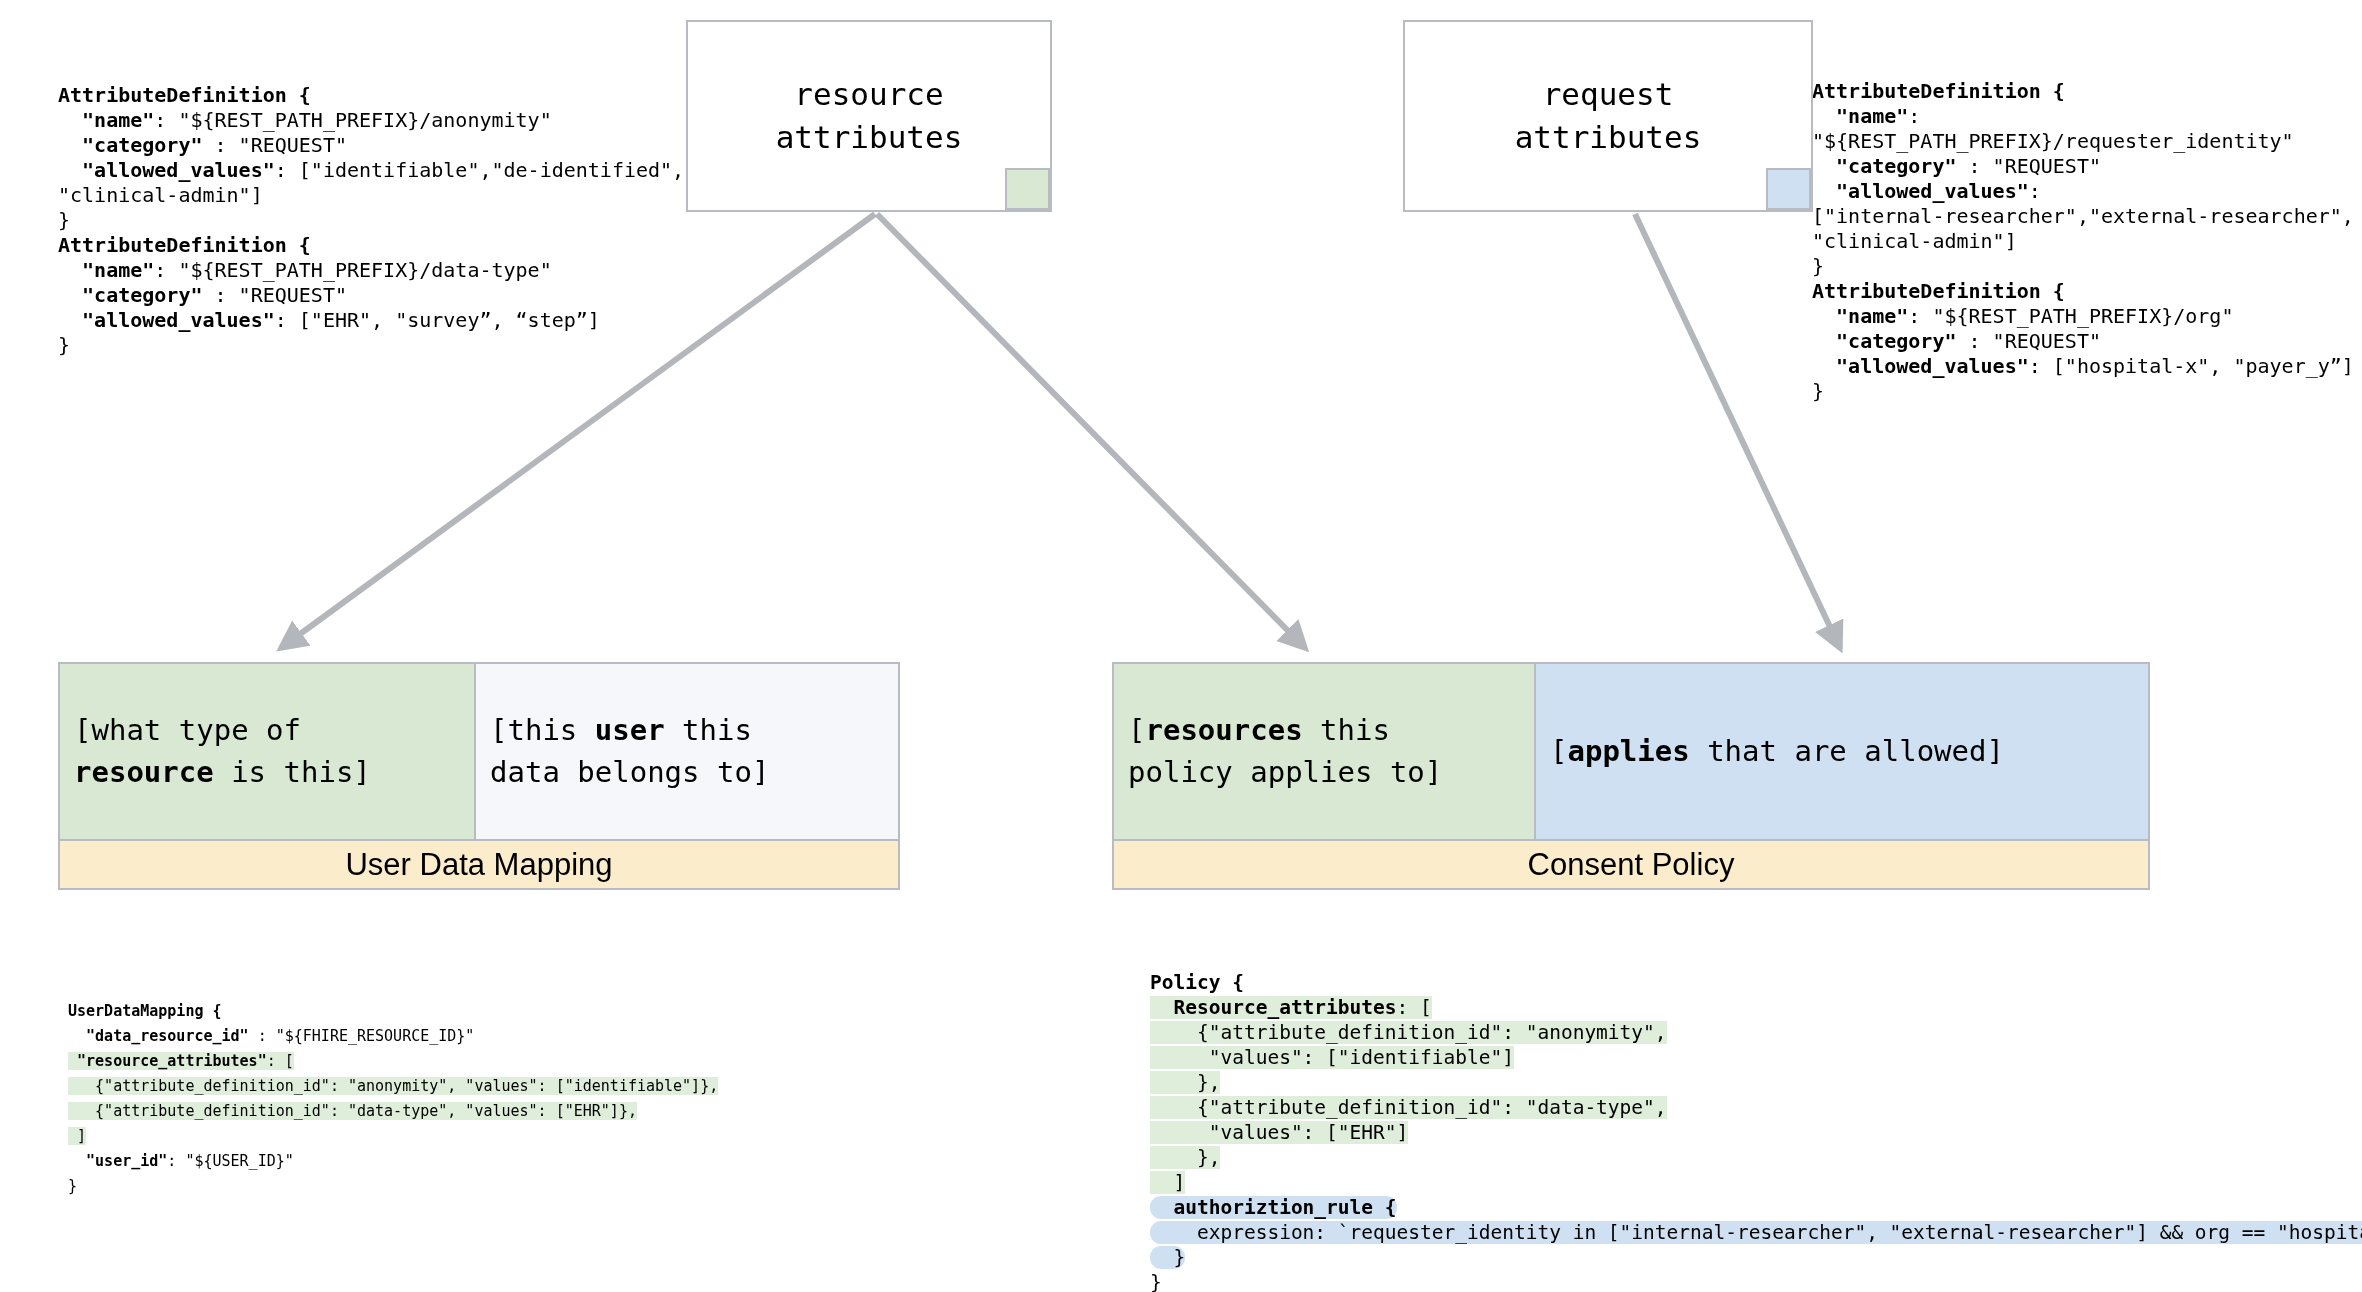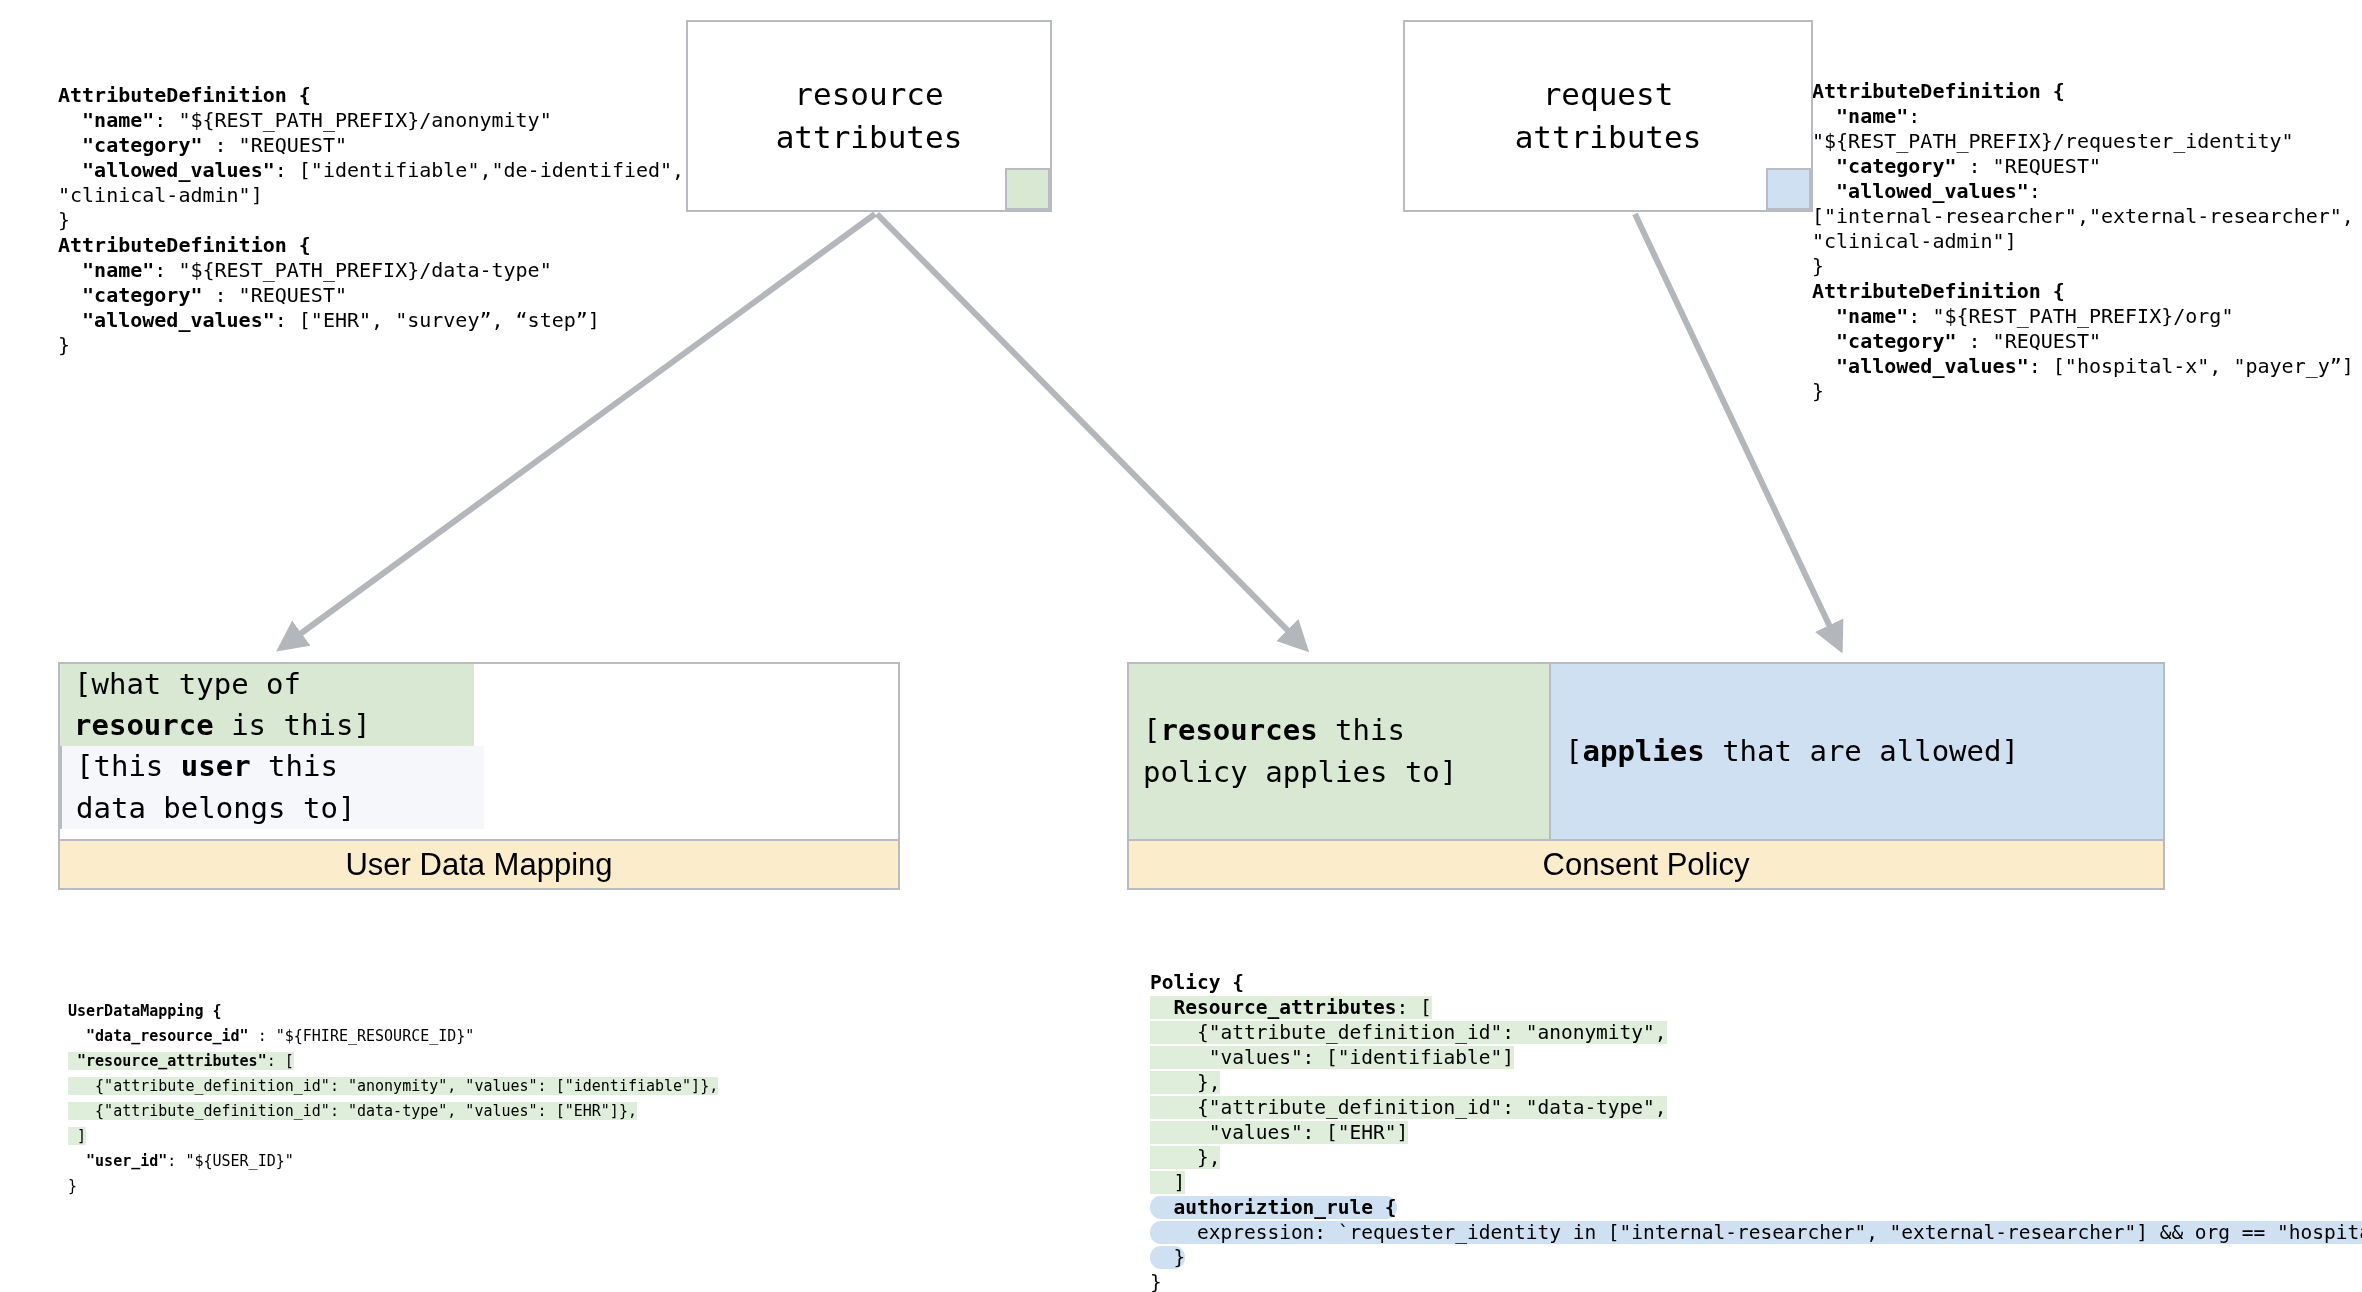--- a/index.html
+++ b/index.html
@@ -99,26 +99,26 @@
     border-top: 2px solid #b8bcc2;
     text-align: center;
     font-family: "Liberation Sans", sans-serif;
     font-size: 31px;
     color: #000000;
     display: flex;
     align-items: center;
     justify-content: center;
   }
   #entity-udm { left: 58px;  top: 662px; width: 842px; height: 228px; }
-  #entity-udm .entity-body { height: 175px; flex-direction: column; }
+  #entity-udm .entity-body { height: 175px; }
   #entity-udm .cell-green { width: 414px; }
   #entity-udm .cell-grey  { width: 424px; border-left: 2px solid #b8bcc2; }
   #entity-udm .entity-footer { height: 49px; }
 
-  #entity-policy { left: 1112px; top: 662px; width: 1038px; height: 228px; margin-left: 15px; }
+  #entity-policy { left: 1112px; top: 662px; width: 1038px; height: 228px; }
   #entity-policy .entity-body { height: 175px; }
   #entity-policy .cell-green { width: 420px; }
   #entity-policy .cell-blue  { width: 614px; border-left: 2px solid #b8bcc2; }
   #entity-policy .entity-footer { height: 49px; }
 
   
   #connectors {
     position: absolute;
     left: 0; top: 0;
     width: 2362px; height: 1292px;

